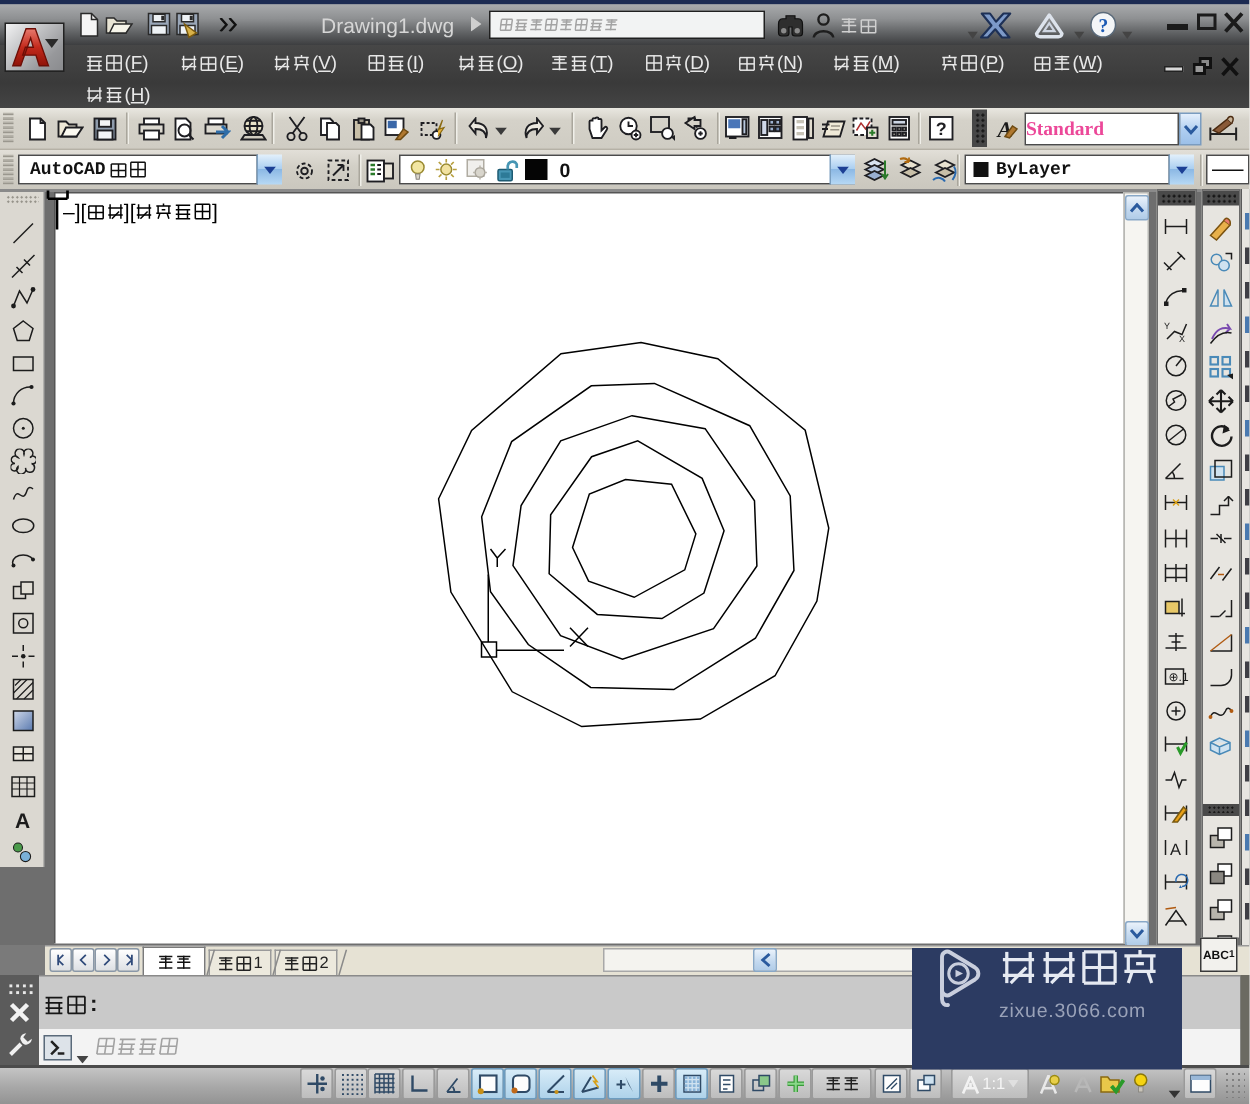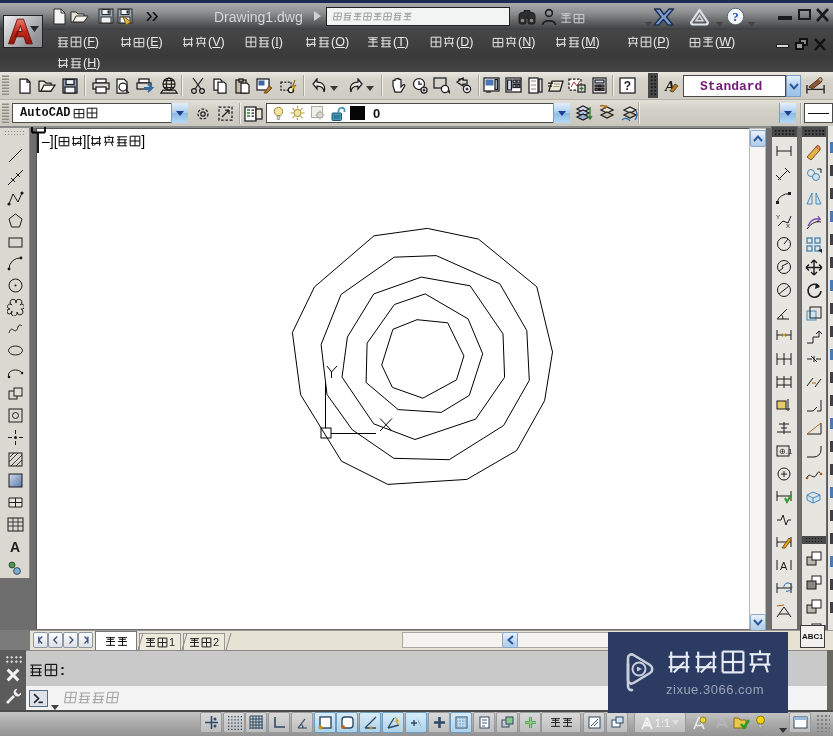--- a/index.html
+++ b/index.html
@@ -705,21 +705,21 @@
       </svg></div>
     <div class="abs sep" style="left:84px;top:75px;height:21px"></div>
     <div class="abs sep" style="left:181px;top:75px;height:21px"></div>
     <div class="abs sep" style="left:303px;top:75px;height:21px"></div>
     <div class="abs sep" style="left:381px;top:75px;height:21px"></div>
     <div class="abs sep" style="left:478px;top:75px;height:21px"></div>
     <div class="abs sep" style="left:612px;top:75px;height:21px"></div>
     <div class="abs" style="left:648px;top:73px;width:10px;height:25px;background:#474747"></div>
     <div class="abs" style="left:650px;top:75px;width:7px;height:21px;background-image:radial-gradient(circle,#181818 35%,transparent 42%);background-size:3.5px 3.5px"></div>
     <div class="abs combo" style="left:683px;top:75px;width:103px;height:22px">
-      <span style="margin-left:16px;font-family:Liberation Mono, monospace;font-size:13px;color:#701a75">Standard</span>
+      <span style="font-family:Liberation Serif, serif;font-size:13px;color:#ec4899">Standard</span>
     </div>
     <div class="abs" style="left:786px;top:75px;width:15px;height:22px;background:linear-gradient(180deg,#e4effc,#aecdf0 55%,#9cc0e8);border:1px solid #7a9cc0;display:flex;align-items:center;justify-content:center">
       <svg width="10" height="7" viewBox="0 0 10 7">
         <path d="M1 1 L5 5.5 L9 1" stroke="#2a5a9e" stroke-width="2" fill="none"></path>
       </svg>
     </div>
     <div class="abs tb-icon" style="left:805px;top:74px;width:21px;height:21px">
       <svg width="22" height="20" viewBox="0 0 22 20">
         <path d="M2 10 L2 19 M20 10 L20 19 M2 14.5 L20 14.5" stroke="#222" stroke-width="1.4"></path>
         <path d="M4 12 L14 4 L17 7 L8 14 Z" fill="#8a5a38" stroke="#4a2a10"></path>
@@ -838,20 +838,24 @@
     </div>
     <div class="abs tb-icon" style="left:620px;top:103px;width:21px;height:21px">
       <svg width="19" height="19" viewBox="0 0 19 19">
         <path d="M3 6 L9 3 L15 6 L9 9 Z" fill="#e8e2d0" stroke="#1e1e22"></path>
         <path d="M3 11 L9 8 L15 11 L9 14 Z" fill="#c8bfa8" stroke="#1e1e22"></path>
         <path d="M1 16 C4 13 8 15 9 17" fill="none" stroke="#2a6ab0" stroke-width="1.3"></path>
         <path d="M14 16 C16 13 17 10 15 7" fill="none" stroke="#2a6ab0" stroke-width="1.3"></path>
       </svg>
     </div>
     <div class="abs sep" style="left:638px;top:103px;height:21px"></div>
+    <div class="abs combo" style="left:643px;top:103px;width:137px;height:20px;padding-left:5px;gap:5px">
+      <span style="width:10px;height:10px;background:#111;display:inline-block"></span>
+      <span style="font-size:12px;color:#111;font-family:'Liberation Mono'">ByLayer</span>
+    </div>
     <div class="abs dropbtn" style="left:779px;top:103px;width:17px;height:20px">
       <svg width="8" height="5">
         <path d="M0 0 L8 0 L4.0 5 Z" fill="#1c3f94"></path>
       </svg>
     </div>
     <div class="abs sep" style="left:800px;top:103px;height:21px"></div>
     <div class="abs combo" style="left:804px;top:103px;width:29px;height:20px">
       <div style="width:100%;height:1px;background:#111;margin:0 3px"></div>
     </div>
     <div class="abs" style="left:0;top:128px;width:833px;height:502px;background:#6e6e6e"></div>
@@ -1749,21 +1753,21 @@
     <div class="abs" style="left:779px;top:719px"><svg width="8" height="5">
         <path d="M0 0 L8 0 L4.0 5 Z" fill="#333"></path>
       </svg></div>
     <div class="abs statbtn" style="left:789px;top:712px;width:22px;height:21px">
       <svg width="15" height="13">
         <rect x="1" y="1" width="13" height="11" fill="#fdfdfd" stroke="#2f4a66"></rect>
         <rect x="1" y="1" width="13" height="3" fill="#9ab8d8"></rect>
       </svg>
     </div>
     <div class="abs" style="left:816px;top:714px;width:14px;height:18px;background-image:radial-gradient(circle,#808080 30%,transparent 36%);background-size:4px 4px"></div>
-    <div class="abs" style="left:608px;top:632px;width:180px;height:81px;background:#2c3b62;display:flex;align-items:center;padding-left:12px;z-index:50">
+    <div class="abs" style="left:608px;top:632px;width:180px;height:81px;background:#2c3b62;display:flex;align-items:flex-start;padding-left:12px;z-index:50">
 <svg width="36" height="42" viewBox="0 0 36 42">
         <g fill="none" stroke="#c9cedd" stroke-width="2.6" stroke-linejoin="round" stroke-linecap="round">
           <path d="M8 6 C8 3 11 1.5 13.5 3 L30 13 C33 15 33 19 30 21 L13.5 31 C11 32.5 8 31 8 28 Z"></path>
           <path d="M8 12 L8 34 C8 37 10 38.5 12 38"></path>
         </g>
         <circle cx="19" cy="17" r="6.5" fill="none" stroke="#c9cedd" stroke-width="2"></circle>
         <path d="M17 14.5 L22 17 L17 19.5 Z" fill="#c9cedd"></path>
       </svg>
 <div style="margin-left:10px"><span style="display:inline-flex;align-items:center;gap:1px">
           <svg width="26" height="26" viewBox="0 0 10 10" style="vertical-align:-3.6400000000000006px" fill="none" stroke="#e6eaf2" stroke-width="0.83">

